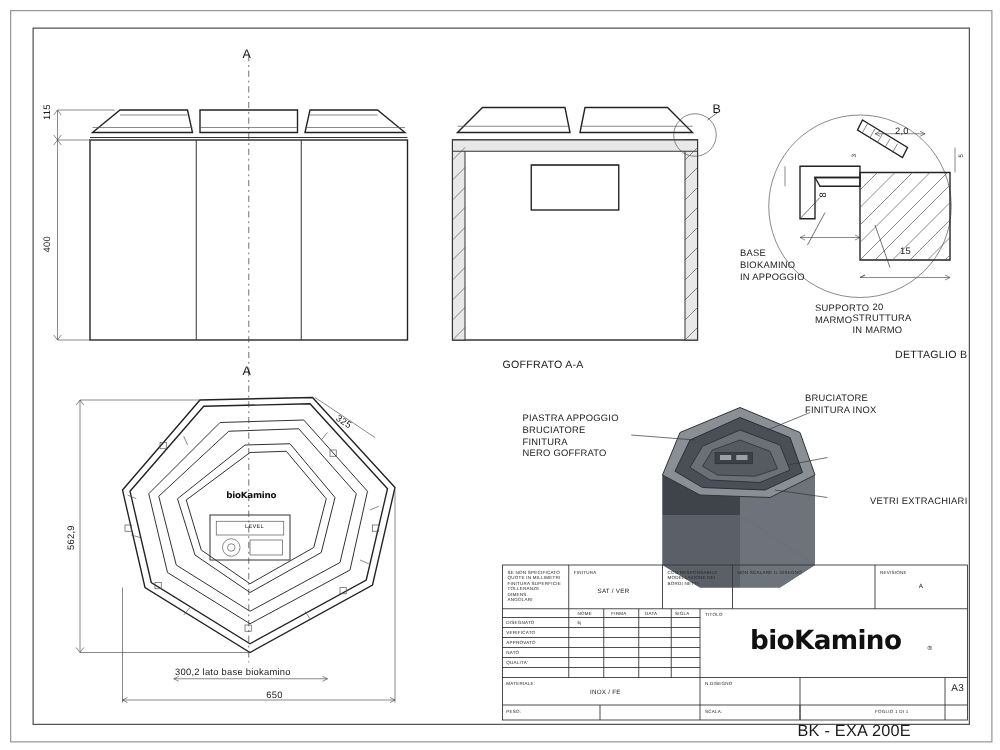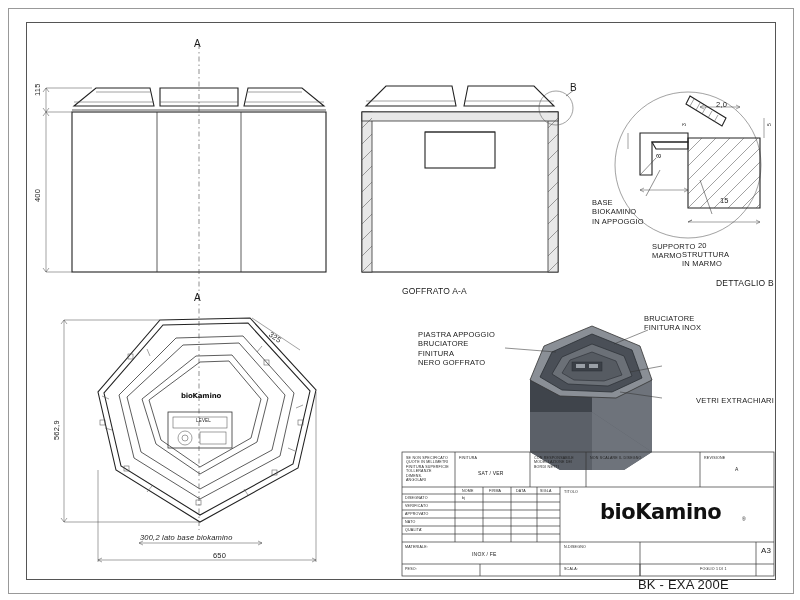--- a/index.html
+++ b/index.html
@@ -290,21 +290,21 @@
 BRUCIATORE
 FINITURA
 NERO GOFFRATO</div>
   <div class="lbl" style="left:644px;top:314px;">BRUCIATORE
 FINITURA INOX</div>
   <div class="lbl" style="left:696px;top:396px;">VETRI EXTRACHIARI</div>
 
   <div class="brandsmall" style="left:181px;top:392px;font-size:7px;">bioKamino</div>
   <div class="lbl micro" style="left:196px;top:418px;font-size:4.5px;">LEVEL</div>
 
-  <div class="lbl" style="left:140px;top:533px;font-style:italic;">300,2 lato base biokamino</div>
+  <div class="lbl" style="left:140px;top:533px;">300,2 lato base biokamino</div>
   <div class="lbl" style="left:198px;top:551px;padding-left:15px;">650</div>
   <div class="lbl" style="left:52px;top:440px;transform:rotate(-90deg);transform-origin:left top;">562,9</div>
   <div class="lbl" style="left:272px;top:330px;transform:rotate(33deg);transform-origin:left top;">325</div>
 
   <div class="lbl micro" style="left:406px;top:456px;">SE NON SPECIFICATO
 QUOTE IN MILLIMETRI
 FINITURA SUPERFICIE
 TOLLERANZE
 DIMENS.
 ANGOLARI</div>

